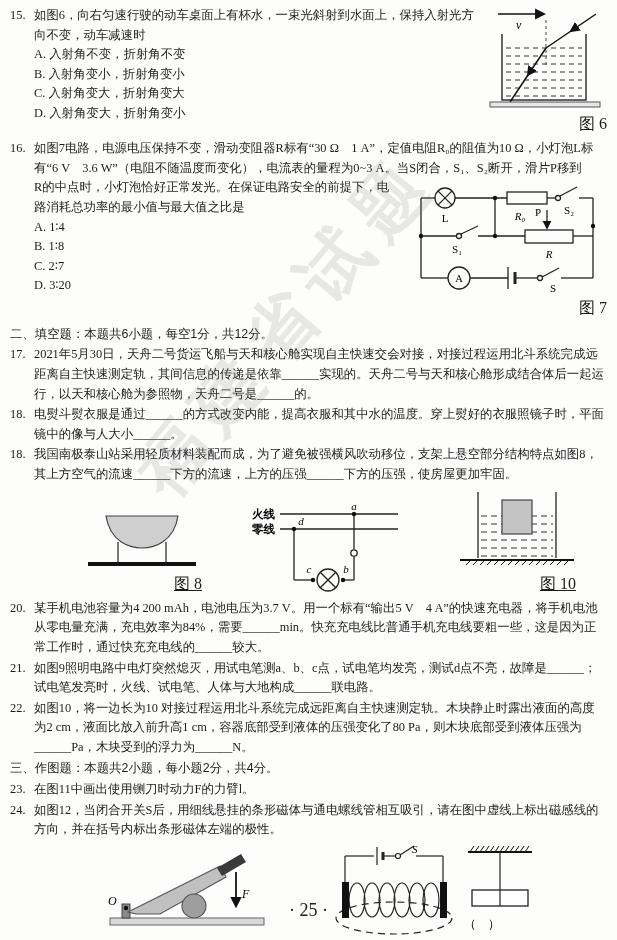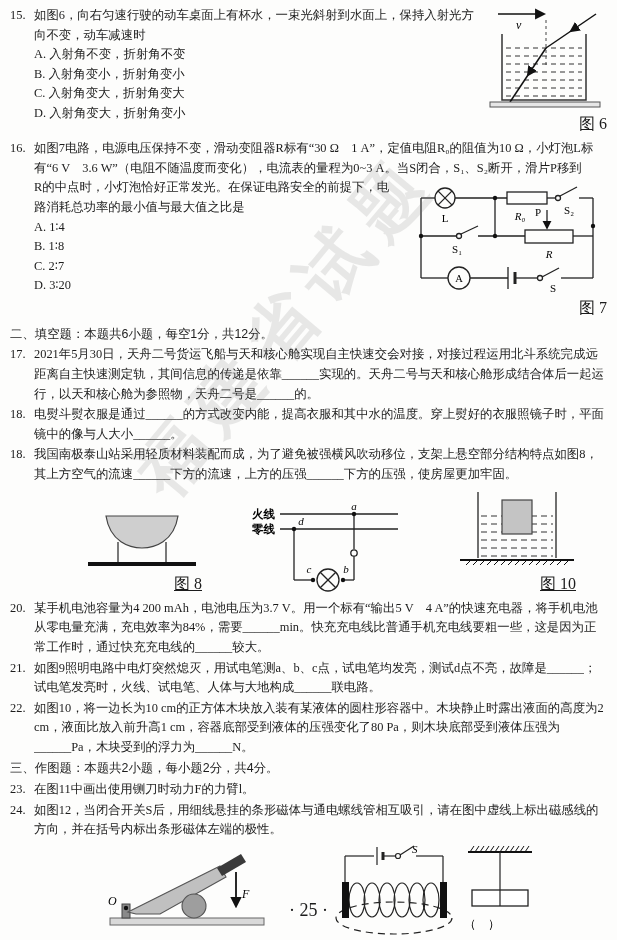--- a/index.html
+++ b/index.html
@@ -242,21 +242,21 @@
       <div class="qbody">某手机电池容量为4 200 mAh，电池电压为3.7 V。用一个标有“输出5 V　4 A”的快速充电器，将手机电池从零电量充满，充电效率为84%，需要______min。快充充电线比普通手机充电线要粗一些，这是因为正常工作时，通过快充充电线的______较大。</div>
     </div>
 
     <div class="q">
       <div class="qnum">21.</div>
       <div class="qbody">如图9照明电路中电灯突然熄灭，用试电笔测a、b、c点，试电笔均发亮，测试d点不亮，故障是______；试电笔发亮时，火线、试电笔、人体与大地构成______联电路。</div>
     </div>
 
     <div class="q">
       <div class="qnum">22.</div>
-      <div class="qbody">如图10，将一边长为10 cm的正方体木块放入装有某液体的圆柱形容器中。木块静止时露出液面的高度为2 cm，液面比放入前升高1 cm，容器底部受到液体的压强变化了80 Pa，则木块底部受到液体压强为______Pa，木块受到的浮力为______N。</div>
+      <div class="qbody">如图10，将一边长为10 对接过程运用北斗系统完成远距离自主快速测定轨。木块静止时露出液面的高度为2 cm，液面比放入前升高1 cm，容器底部受到液体的压强变化了80 Pa，则木块底部受到液体压强为______Pa，木块受到的浮力为______N。</div>
     </div>
 
     <div class="section-header">三、作图题：本题共2小题，每小题2分，共4分。</div>
 
     <div class="q">
       <div class="qnum">23.</div>
       <div class="qbody">在图11中画出使用铡刀时动力F的力臂l。</div>
     </div>
 
     <div class="q">

